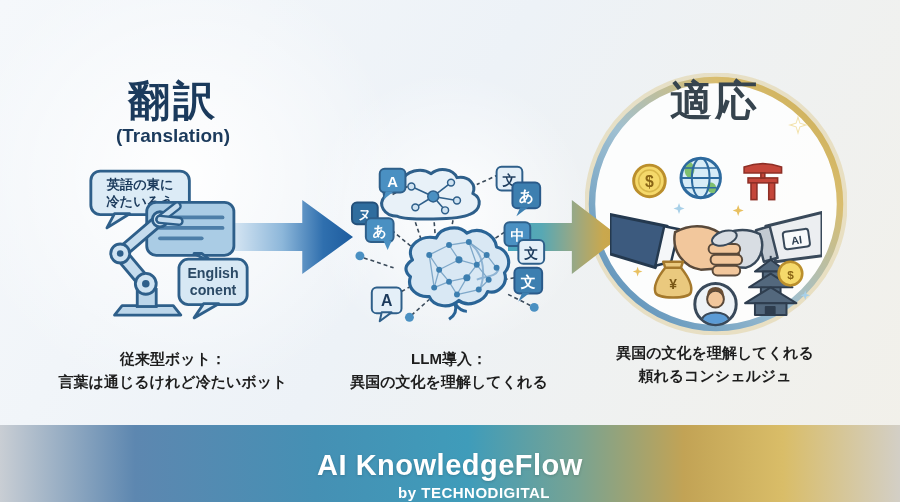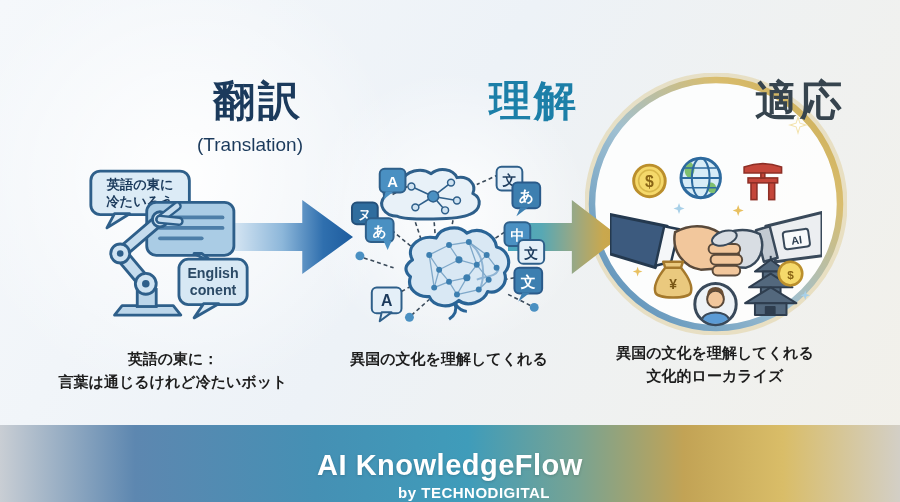--- a/index.html
+++ b/index.html
@@ -5,23 +5,23 @@
   * { margin:0; padding:0; box-sizing:border-box; }
   html,body { width:900px; height:502px; overflow:hidden;
     font-family:"Liberation Sans","DejaVu Sans",sans-serif; }
   .canvas { position:relative; width:900px; height:502px;
     background:
       radial-gradient(circle at 20% 35%, rgba(255,255,255,.95) 0%, rgba(255,255,255,0) 28%),
       radial-gradient(circle at 50% 42%, rgba(255,255,255,.9) 0%, rgba(255,255,255,0) 26%),
       linear-gradient(120deg,#f5f8fb 0%,#edf2f7 45%,#f2f0e9 100%);
   }
   .abs { position:absolute; }
-  .stage-title { text-align:right; width:260px; }
+  .stage-title { text-align:center; width:260px; }
   .title-ja { font-size:42px; font-weight:bold; letter-spacing:3px; line-height:1.1; }
-  .title-en { font-size:19px; font-weight:normal; margin-top:10px; }
+  .title-en { font-size:19px; font-weight:bold; margin-top:1px; }
   .s1 .title-ja, .s1 .title-en { color:#1b3a5c; }
   .s2 .title-ja, .s2 .title-en { color:#1c7fa8; }
   .s3 .title-ja { color:#36444e; }
   .s3 .title-en { color:#ab8a3e; }
   .caption { text-align:center; font-size:15px; font-weight:bold; color:#1d1d1d; line-height:1.55; }
   .arrow { height:74px; }
   .arrow-shape { width:100%; height:100%;
     clip-path:polygon(0% 31%,57% 31%,57% 0%,100% 50%,57% 100%,57% 69%,0% 69%); }
   .arrow1 .arrow-shape { background:linear-gradient(90deg,#d3e4f2 0%,#8db7da 40%,#2f6fae 75%,#1d5c9e 100%); }
   .arrow2 .arrow-shape { background:linear-gradient(90deg,#4aa6be 0%,#57a8b4 30%,#9aa883 60%,#c9a84e 85%,#caa648 100%); }
@@ -38,21 +38,20 @@
 </head>
 <body>
 
 <div class="canvas">
 
   <div class="abs stage-title s1" style="left:43px; top:78px;">
     <div class="title-ja">翻訳</div>
     <div class="title-en">(Translation)</div>
   </div>
   <div class="abs stage-title s2" style="left:319px; top:78px;">
-    <div class="title-ja">理解</div>
   </div>
 
   <svg class="abs" style="left:585px; top:73px;" width="262" height="262" viewBox="0 0 262 262">
     <defs>
       <linearGradient id="ringGrad" x1="0" y1="1" x2="1" y2="0">
         <stop offset="0" stop-color="#4f88b5"></stop>
         <stop offset="0.45" stop-color="#9fc0d2"></stop>
         <stop offset="0.75" stop-color="#d9bd6e"></stop>
         <stop offset="1" stop-color="#c8a94f"></stop>
       </linearGradient>
@@ -314,29 +313,30 @@
 
     <g>
       <path transform="translate(70,56) scale(0.8)" d="M0,-7 L1.8,-1.8 L7,0 L1.8,1.8 L0,7 L-1.8,1.8 L-7,0 L-1.8,-1.8 Z" fill="#a8d0e8"></path>
       <path transform="translate(130,58) scale(0.8)" d="M0,-7 L1.8,-1.8 L7,0 L1.8,1.8 L0,7 L-1.8,1.8 L-7,0 L-1.8,-1.8 Z" fill="#e8c060"></path>
       <path transform="translate(28,120) scale(0.7)" d="M0,-7 L1.8,-1.8 L7,0 L1.8,1.8 L0,7 L-1.8,1.8 L-7,0 L-1.8,-1.8 Z" fill="#e8c060"></path>
       <path transform="translate(198,144) scale(0.7)" d="M0,-7 L1.8,-1.8 L7,0 L1.8,1.8 L0,7 L-1.8,1.8 L-7,0 L-1.8,-1.8 Z" fill="#a8d0e8"></path>
     </g>
   </svg>
 
   <div class="abs caption" style="left:23px; top:347px; width:300px;">
-    <div>英語の東に：</div>
+    <div>従来型ボット：</div>
     <div>言葉は通じるけれど冷たいボット</div>
   </div>
   <div class="abs caption" style="left:324px; top:347px; width:250px;">
+    <div>LLM導入：</div>
     <div>異国の文化を理解してくれる</div>
   </div>
   <div class="abs caption" style="left:565px; top:341px; width:300px;">
     <div>異国の文化を理解してくれる</div>
-    <div>文化的ローカライズ</div>
+    <div>頼れるコンシェルジュ</div>
   </div>
 
   <div class="abs footer">
     <div class="footer-title">AI KnowledgeFlow</div>
     <div class="footer-byline">by TECHNODIGITAL</div>
   </div>
 
 </div>
 
 </body></html>

